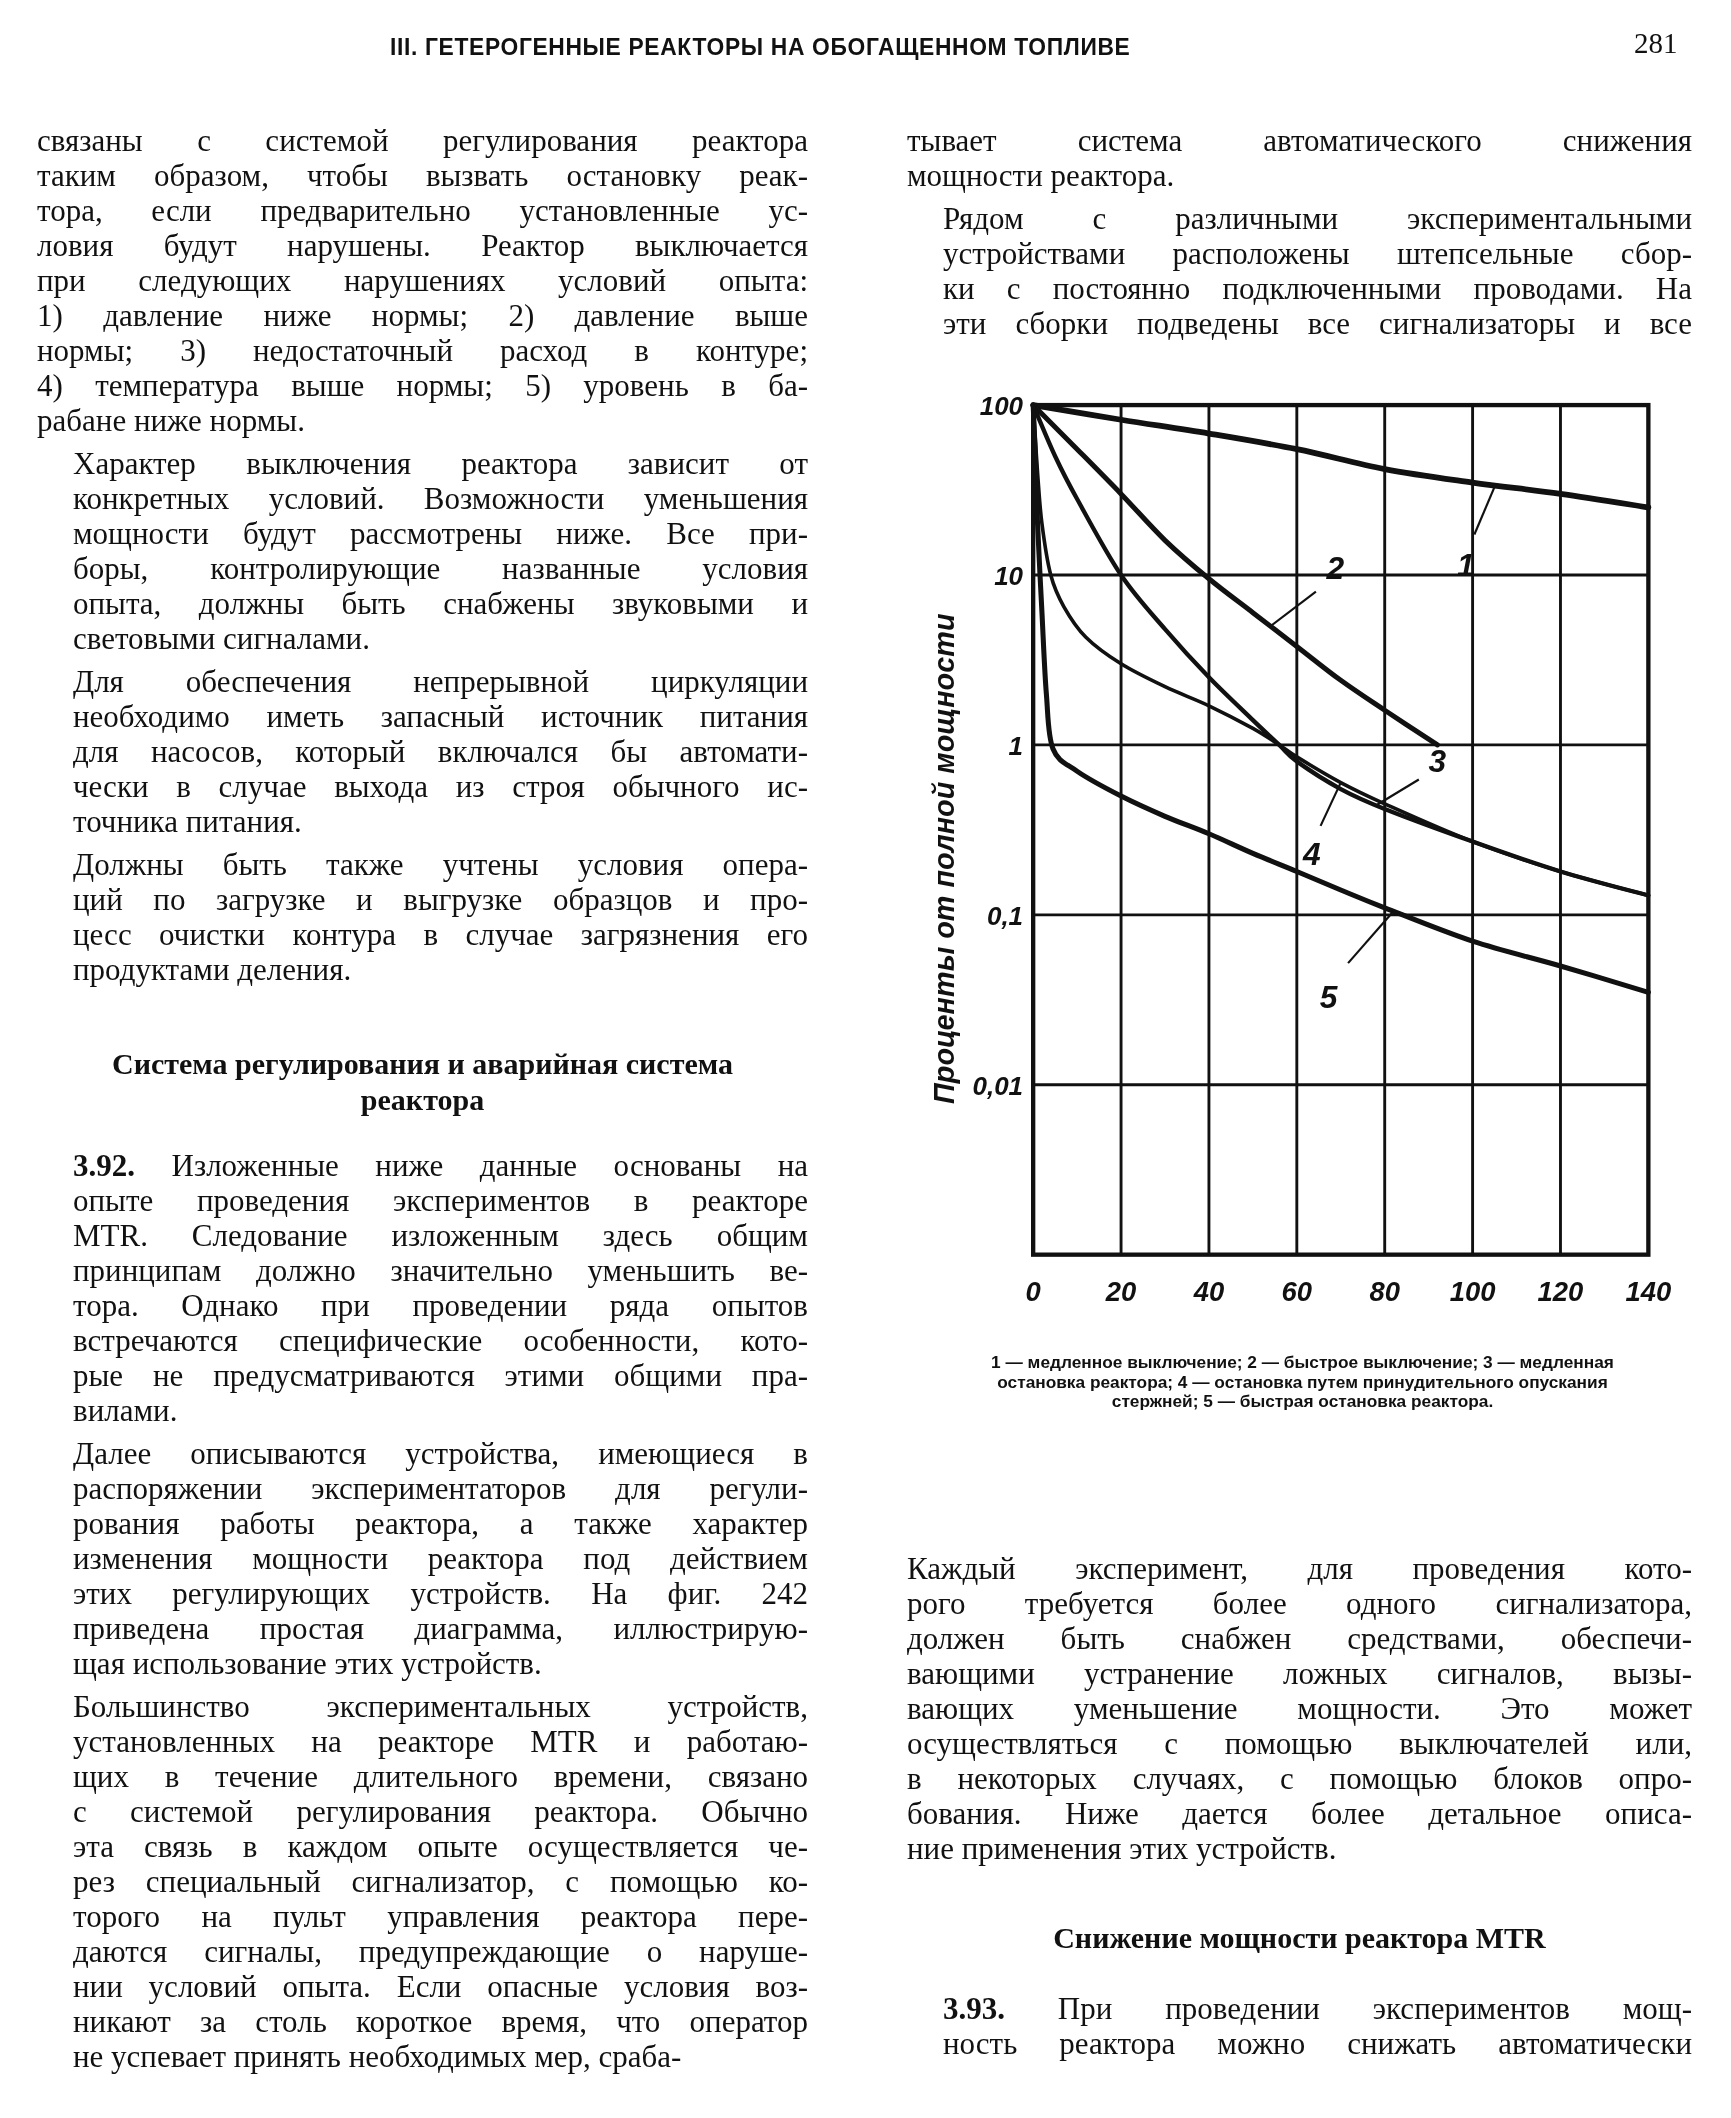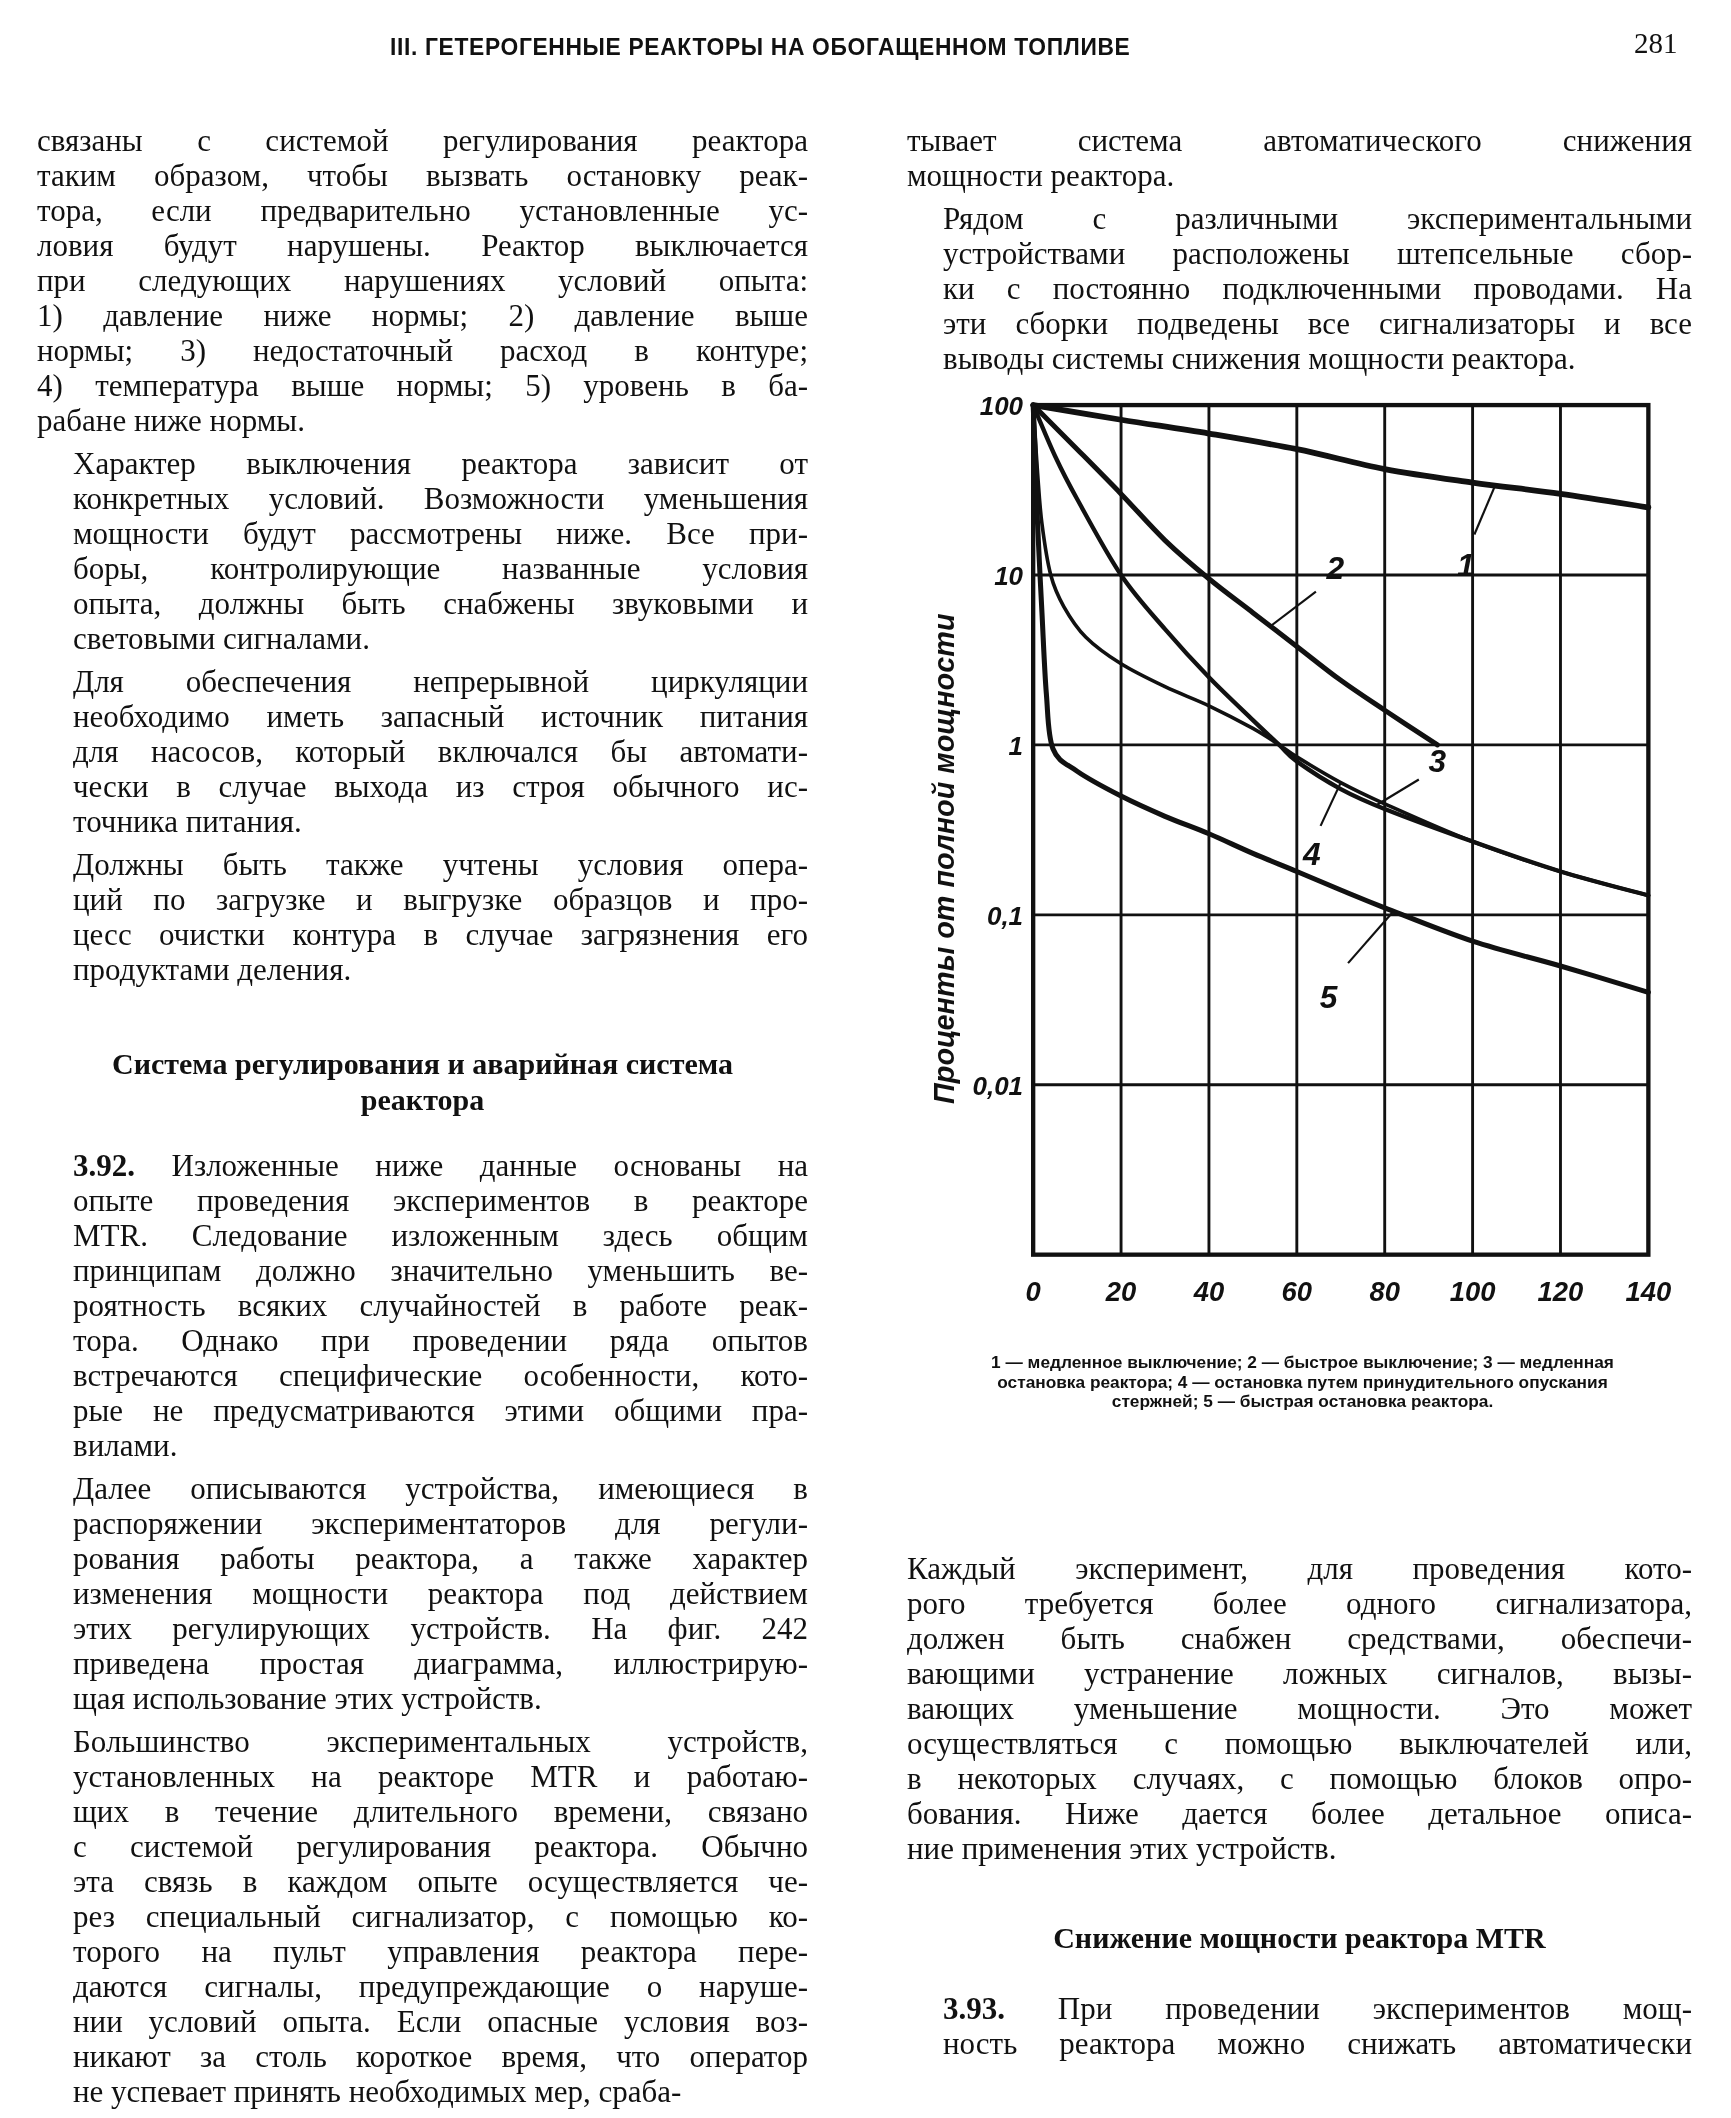--- a/index.html
+++ b/index.html
@@ -69,21 +69,20 @@
   <p class="section-heading">
       <span class="line" style="text-align: center; text-align-last: center;">Система регулирования и аварийная система</span>
       <span class="line last" style="text-align: center; text-align-last: center;">реактора</span>
     </p>
   <div style="height:14.4px"></div>
   <p class="indent">
       <span class="line"><b>3.92.</b><span> Изложенные ниже данные основаны на</span></span>
       <span class="line">опыте проведения экспериментов в реакторе</span>
       <span class="line">MTR. Следование изложенным здесь общим</span>
       <span class="line">принципам должно значительно уменьшить ве-</span>
-      <span class="line">роятность всяких случайностей в работе реак-</span>
       <span class="line">тора. Однако при проведении ряда опытов</span>
       <span class="line">встречаются специфические особенности, кото-</span>
       <span class="line">рые не предусматриваются этими общими пра-</span>
       <span class="line last">вилами.</span>
     </p>
   <p class="indent">
       <span class="line">Далее описываются устройства, имеющиеся в</span>
       <span class="line">распоряжении экспериментаторов для регули-</span>
       <span class="line">рования работы реактора, а также характер</span>
       <span class="line">изменения мощности реактора под действием</span>
@@ -109,21 +108,20 @@
 <div class="col col-right">
   <p>
       <span class="line">тывает система автоматического снижения</span>
       <span class="line last">мощности реактора.</span>
     </p>
   <p class="indent">
       <span class="line">Рядом с различными экспериментальными</span>
       <span class="line">устройствами расположены штепсельные сбор-</span>
       <span class="line">ки с постоянно подключенными проводами. На</span>
       <span class="line">эти сборки подведены все сигнализаторы и все</span>
-      <span class="line last">выводы системы снижения мощности реактора.</span>
     </p>
 </div>
 
 <div class="figure">
   <svg id="chart" width="808" height="952" viewBox="0 0 1120 1320">
       <rect x="172" y="32" width="853" height="1178" fill="none" stroke="#111" stroke-width="6"></rect>
       <text x="172" y="1274" text-anchor="middle" font-size="38" class="tick-label" fill="#111">0</text>
       <line x1="293.85714285714283" y1="32" x2="293.85714285714283" y2="1210" stroke="#111" stroke-width="4"></line>
       <text x="293.85714285714283" y="1274" text-anchor="middle" font-size="38" class="tick-label" fill="#111">20</text>
       <line x1="415.71428571428567" y1="32" x2="415.71428571428567" y2="1210" stroke="#111" stroke-width="4"></line>

